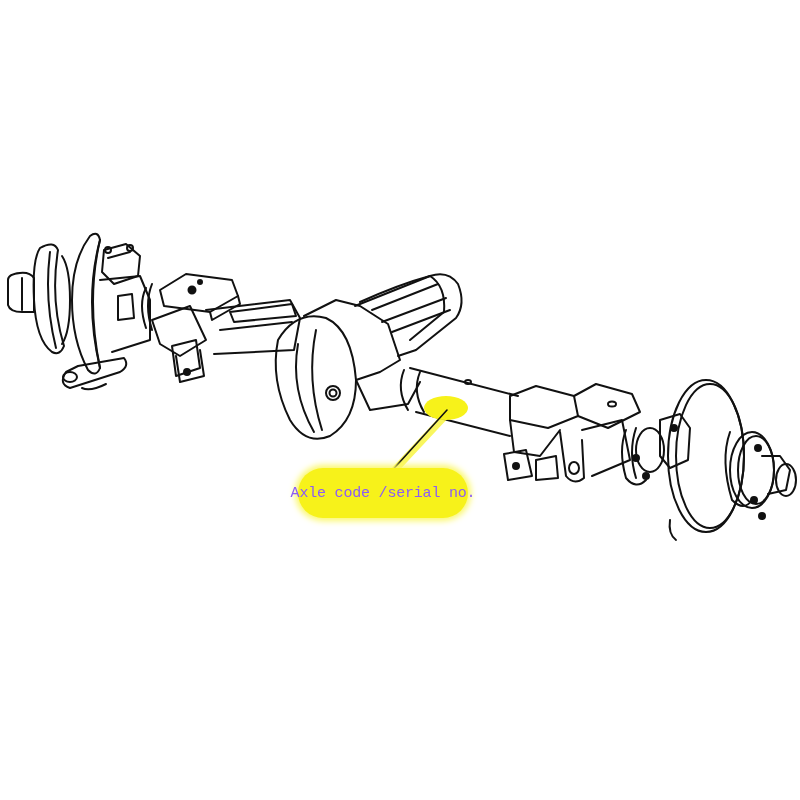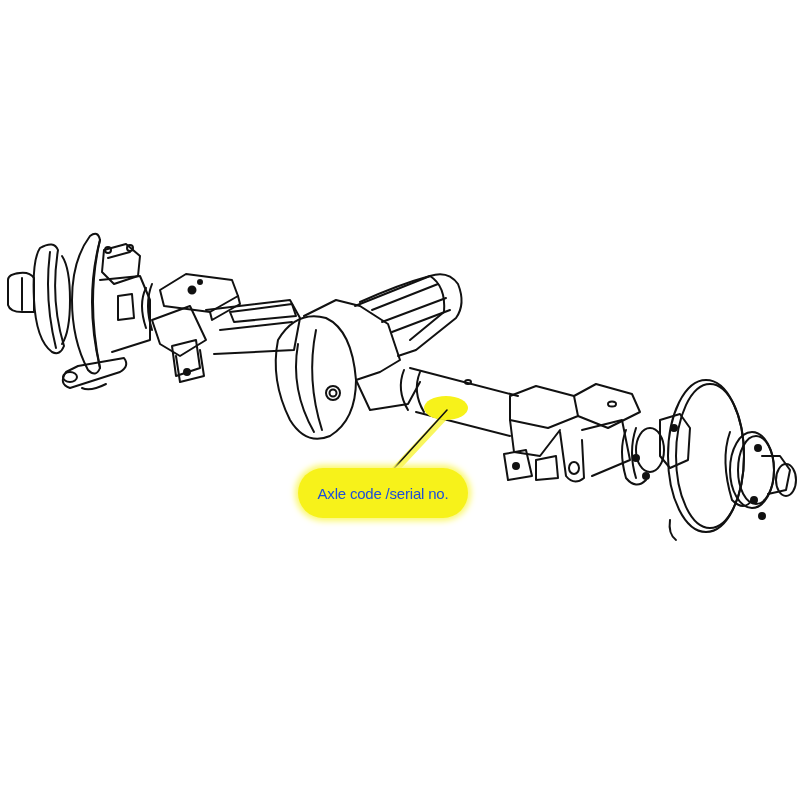--- a/index.html
+++ b/index.html
@@ -18,23 +18,23 @@
       width: 170px;
       height: 50px;
       border-radius: 25px;
       background: #f7f21a;
       box-shadow: 0 0 6px 3px #fbf86a;
       display: flex;
       align-items: center;
       justify-content: center;
     }
     .label-text {
-      font-family: Liberation Sans, sans-serif;
+      font-family: Liberation Mono, monospace;
       font-size: 15px;
-      color: #1d4ed8;
+      color: #8b5cf6;
       letter-spacing: -0.2px;
       white-space: nowrap;
     }
   </style>
 </head>
 <body>
 
 <div class="canvas">
   <svg class="drawing" width="800" height="800" viewBox="0 0 800 800" fill="none" stroke="#111" stroke-width="2" stroke-linejoin="round" stroke-linecap="round">
 

